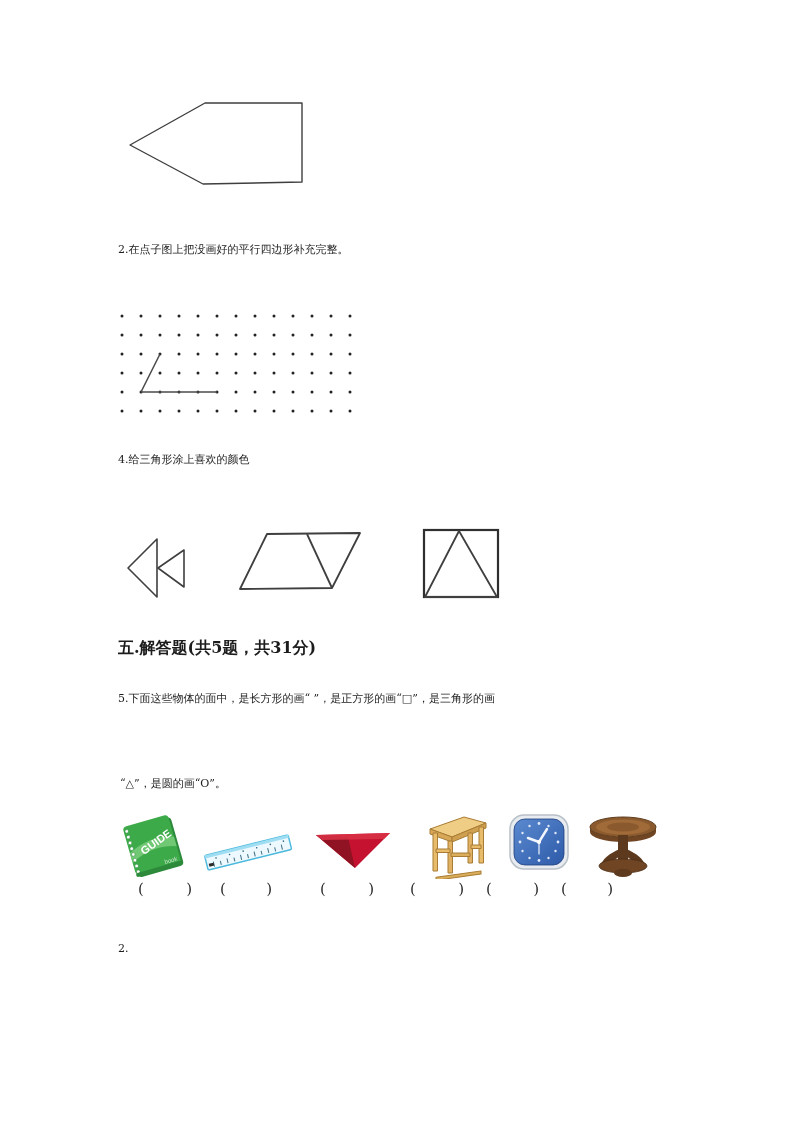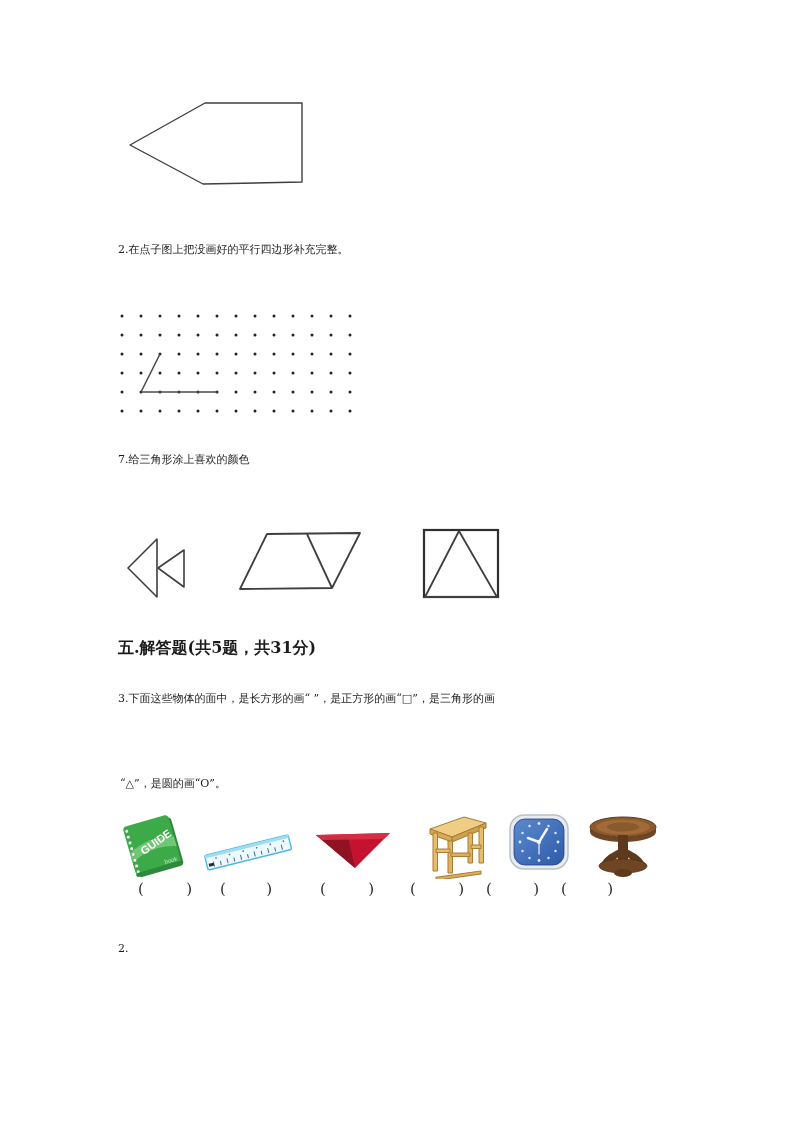--- a/index.html
+++ b/index.html
@@ -104,34 +104,34 @@
     <circle cx="143" cy="105" r="1.5" fill="#222222"></circle>
     <circle cx="162" cy="105" r="1.5" fill="#222222"></circle>
     <circle cx="181" cy="105" r="1.5" fill="#222222"></circle>
     <circle cx="200" cy="105" r="1.5" fill="#222222"></circle>
     <circle cx="219" cy="105" r="1.5" fill="#222222"></circle>
     <circle cx="238" cy="105" r="1.5" fill="#222222"></circle>
     <line x1="29" y1="86" x2="105" y2="86" stroke="#4a4a4a" stroke-width="1.6"></line>
     <line x1="29" y1="86" x2="48" y2="48" stroke="#4a4a4a" stroke-width="1.6"></line>
   </svg>
 
-<div class="abs qtext" style="left:118px;top:449px;">7.给三角形涂上喜欢的颜色</div>
+<div class="abs qtext" style="left:118px;top:449px;">4.给三角形涂上喜欢的颜色</div>
 
 <svg class="abs" style="left:115px;top:520px;" width="395" height="90" viewBox="0 0 395 90">
   <polygon fill="none" stroke="#3f3f3f" stroke-width="1.6" stroke-linejoin="round" points="13,48 42,19 42,77"></polygon>
   <polygon fill="none" stroke="#3f3f3f" stroke-width="1.6" stroke-linejoin="round" points="43,48 69,30 69,67"></polygon>
   <polygon fill="none" stroke="#3f3f3f" stroke-width="1.8" stroke-linejoin="round" points="152,14 245,13 217,68 125,69"></polygon>
   <line stroke="#3f3f3f" stroke-width="1.8" x1="192" y1="14" x2="217" y2="68"></line>
   <rect fill="none" stroke="#2f2f2f" stroke-width="2.2" x="309" y="10" width="74" height="67"></rect>
   <polygon fill="none" stroke="#3f3f3f" stroke-width="1.8" stroke-linejoin="round" points="344,11 310,77 382,77"></polygon>
 </svg>
 
 <div class="abs sec-header" style="left:118px;top:638px;">五.解答题(共5题，共31分)</div>
 
-<div class="abs qtext" style="left:118px;top:688px;">3.下面这些物体的面中，是长方形的画“ ”，是正方形的画“□”，是三角形的画</div>
+<div class="abs qtext" style="left:118px;top:688px;">5.下面这些物体的面中，是长方形的画“ ”，是正方形的画“□”，是三角形的画</div>
 <div class="abs qtext" style="left:120px;top:773px;">“△”，是圆的画“O”。</div>
 
 <svg class="obj" style="left:116px;top:813px;" width="72" height="68" viewBox="0 0 72 68">
   <g transform="rotate(-16 36 34)">
     <rect x="15" y="10" width="47" height="50" rx="4" fill="#2c8a3a"></rect>
     <rect x="13" y="7" width="47" height="50" rx="4" fill="#3daa4a"></rect>
     <path d="M13 34 Q36 22 60 30 L60 40 Q36 32 13 44 Z" fill="#7ed07e" opacity="0.8"></path>
     <g fill="#ffffff" stroke="#2c8a3a" stroke-width="0.5">
       <circle cx="16" cy="12" r="1.8"></circle>
         <circle cx="16" cy="18" r="1.8"></circle>

